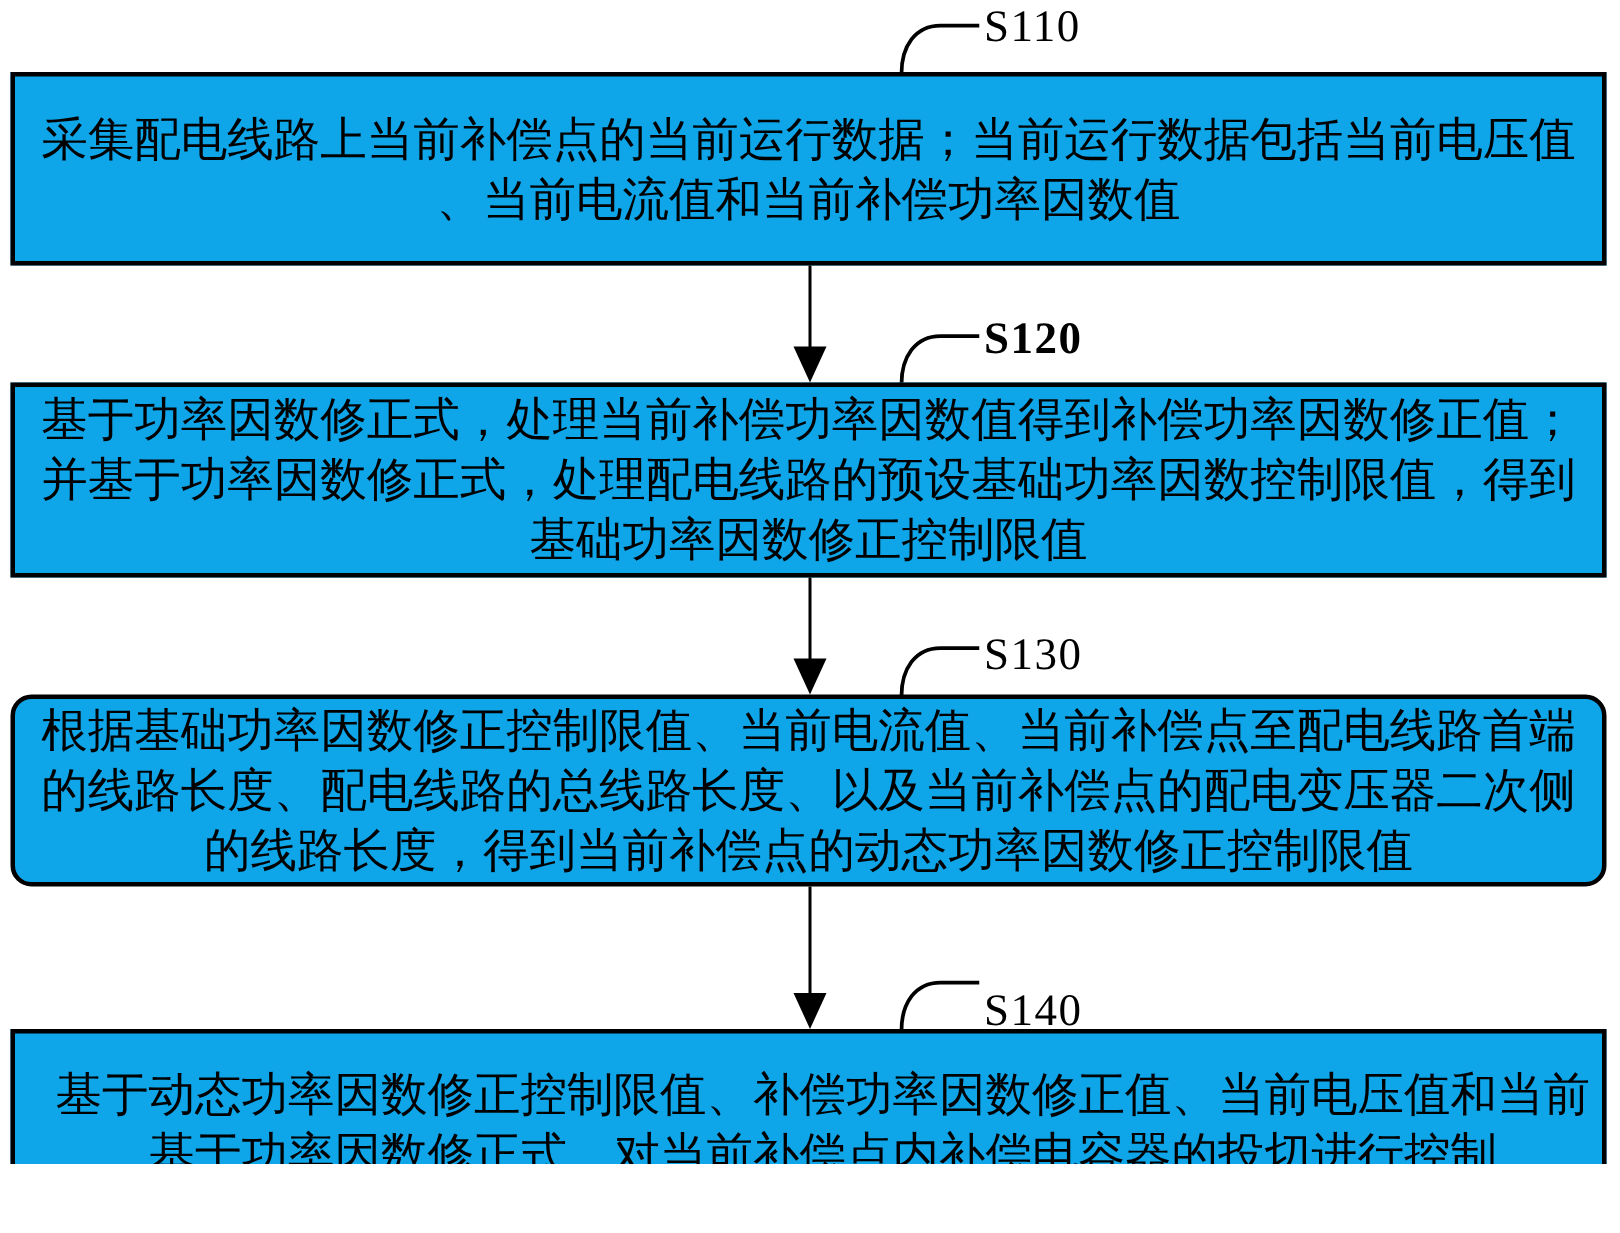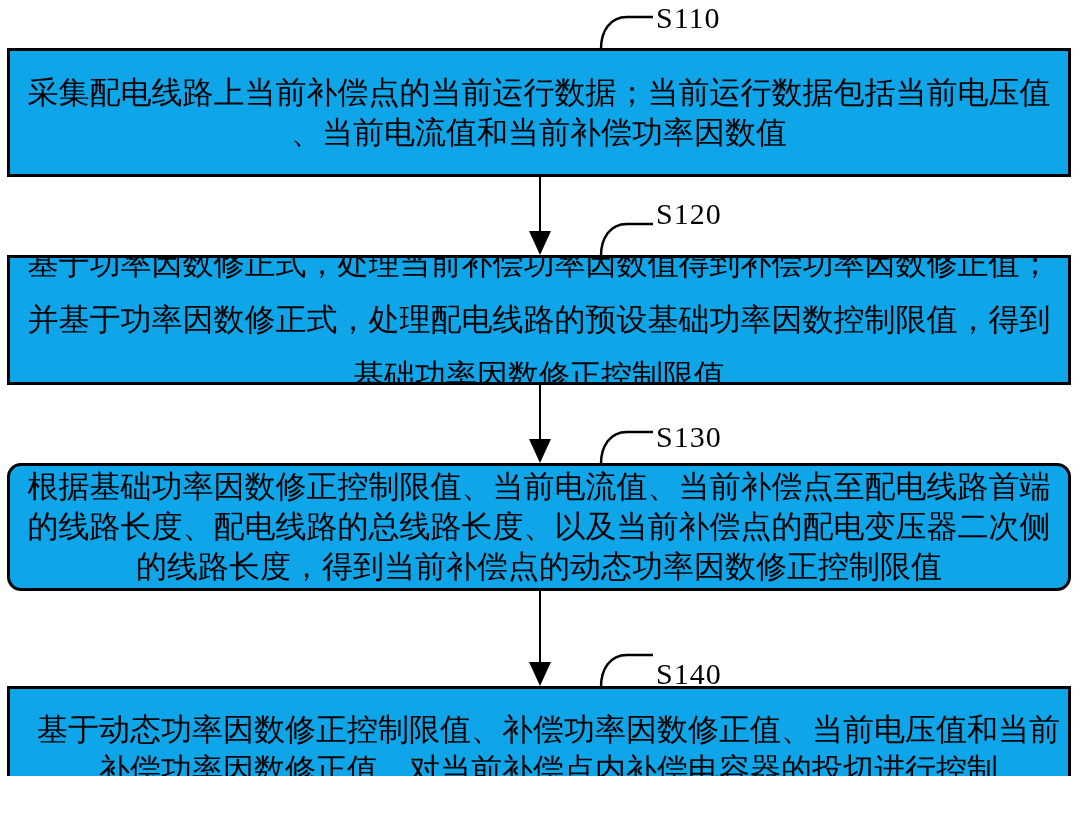--- a/index.html
+++ b/index.html
@@ -26,36 +26,36 @@
     display: flex;
     flex-direction: column;
     justify-content: center;
     align-items: center;
     text-align: center;
     font-size: 31px;
     line-height: 40px;
     overflow: hidden;
   }
   .box1 { top: 48px;  height: 129px; }
-  .box2 { top: 255px; height: 130px; gap: 16px; }
+  .box2 { top: 255px; height: 130px; }
   .box3 { top: 463px; height: 128px; border-radius: 14px; }
   .box4 { top: 686px; height: 128px; padding-left: 19px; }
   .box-line {
     white-space: nowrap;
   }
   .step-label {
     position: absolute;
     left: 656px;
     font-size: 30px;
     line-height: 32px;
     letter-spacing: 1px;
     font-family: "Liberation Serif", "DejaVu Serif", serif;
   }
   .label1 { top: 2px; }
-  .label2 { top: 198px; }
+  .label2 { top: 210px; font-weight: bold; }
   .label3 { top: 421px; }
   .label4 { top: 658px; }
   .hook {
     position: absolute;
     left: 597px;
     width: 56px;
     height: 38px;
   }
   .hook1 { top: 11px; }
   .hook2 { top: 218px; }
@@ -136,16 +136,16 @@
     <div class="arrow-line"></div>
     <div class="arrow-head"></div>
   </div>
 
   <svg class="hook hook4" viewBox="0 0 56 38">
     <path d="M 4 38 C 4 20 13 6 30 6 L 56 6" fill="none" stroke="#000000" stroke-width="2.5"></path>
   </svg>
   <div class="step-label label4">S140</div>
   <div class="process-box box4">
     <div class="box-line">基于动态功率因数修正控制限值、补偿功率因数修正值、当前电压值和当前</div>
-    <div class="box-line">补偿功率因数修正值，对当前补偿点内补偿电容器的投切进行控制</div>
+    <div class="box-line">基于功率因数修正式，对当前补偿点内补偿电容器的投切进行控制</div>
   </div>
 
 </div>
 
 </body></html>

